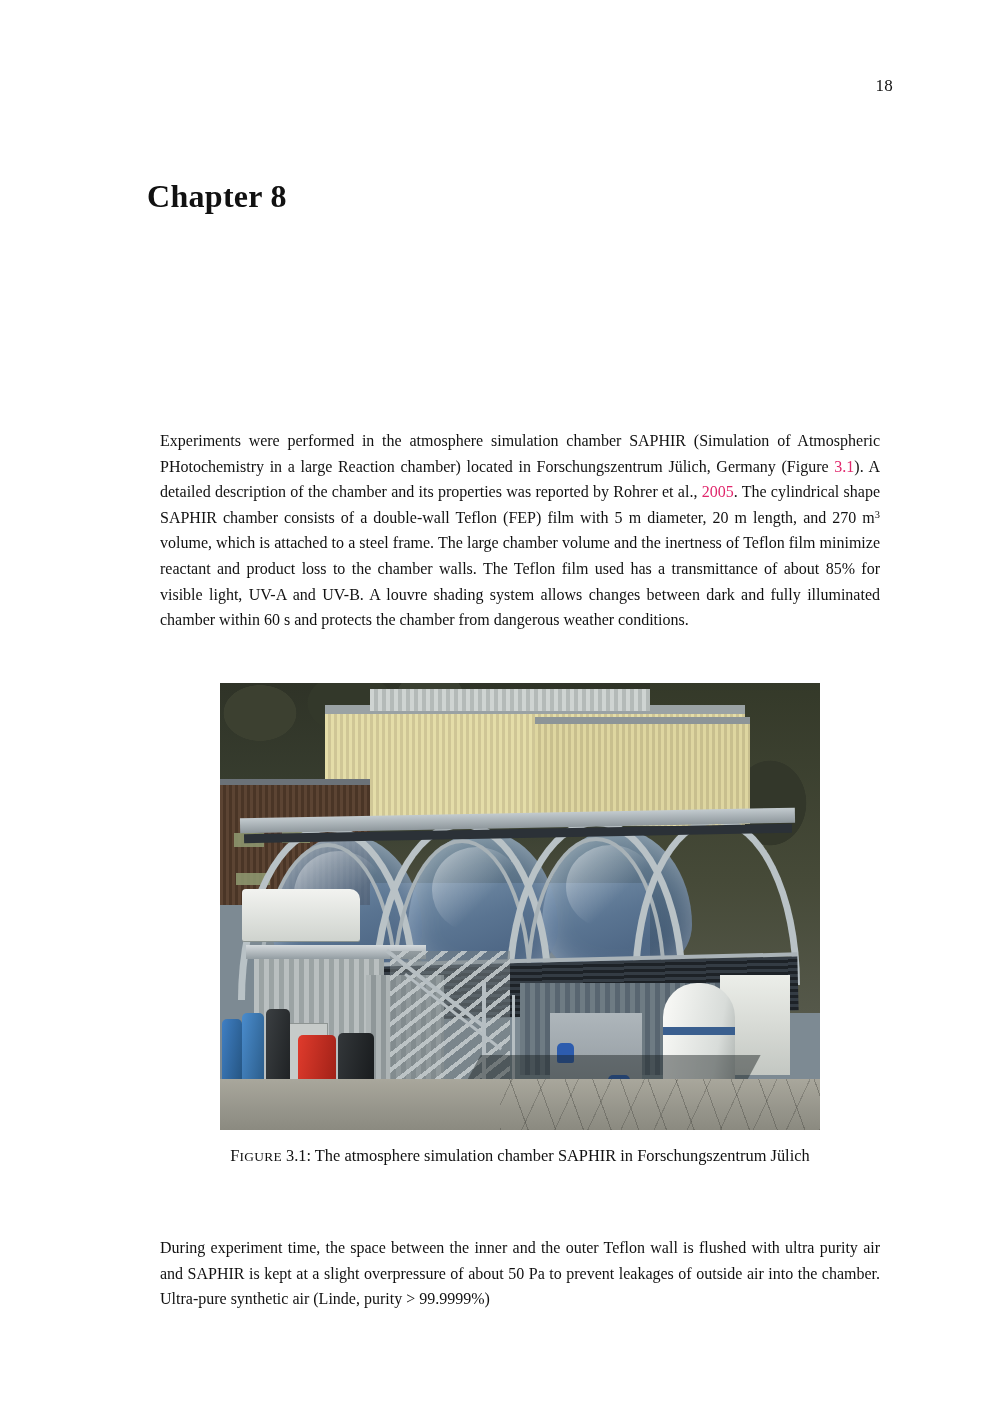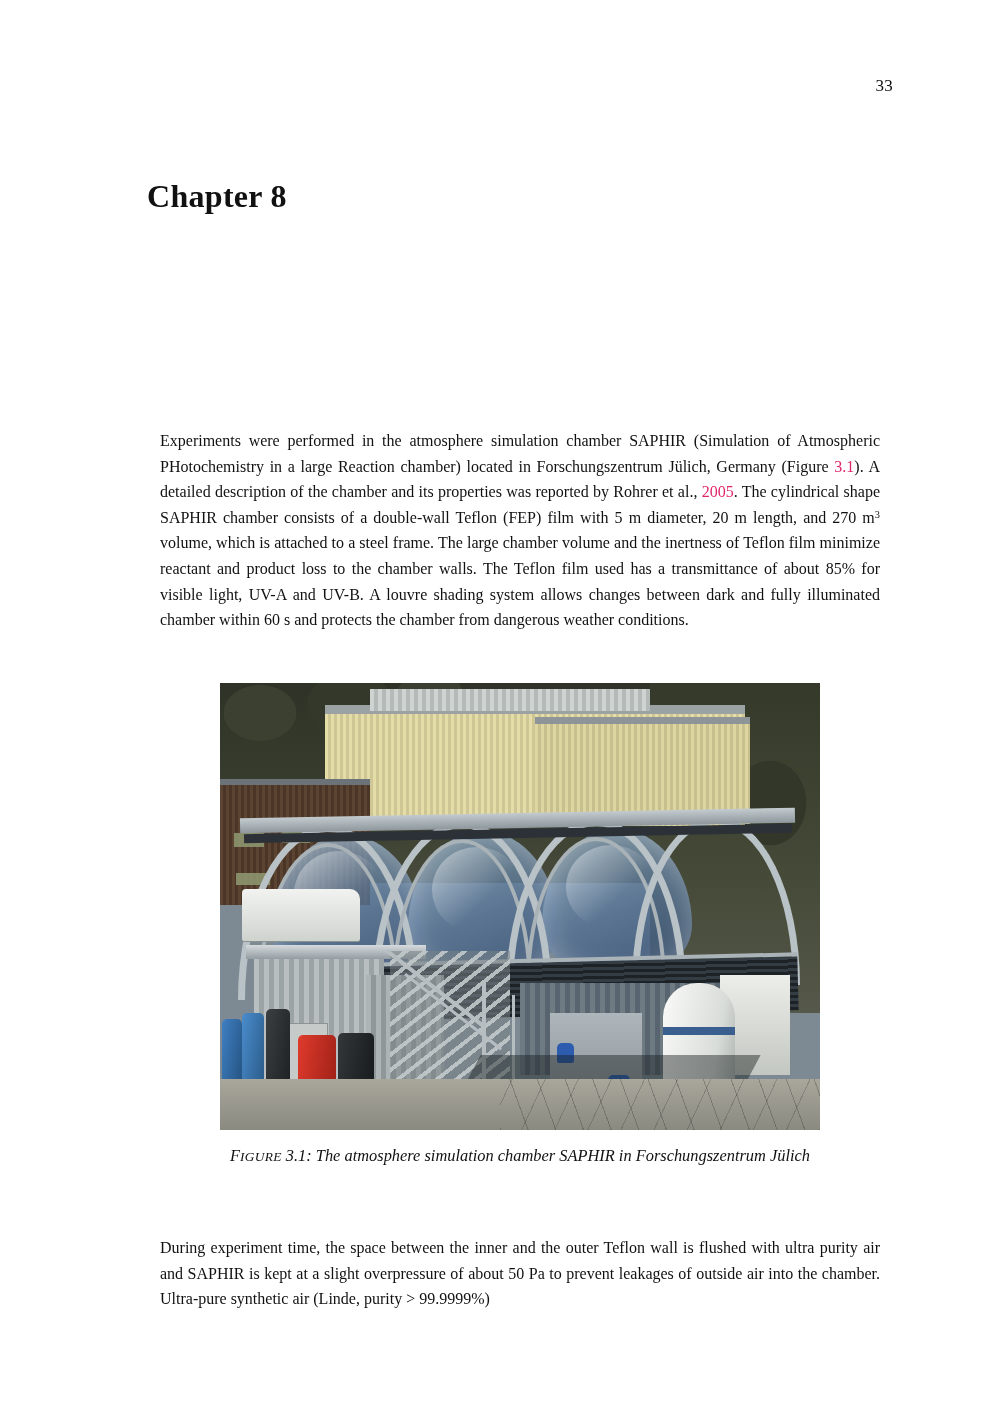--- a/index.html
+++ b/index.html
@@ -81,21 +81,20 @@
   .xref { color: #e0266b; }
   .cite { color: #e0266b; }
   sup { font-size: 0.65em; vertical-align: 0.5em; line-height: 0; }
 
   
   .figure {
     position: absolute;
     left: 220px;
     top: 683px;
     width: 600px;
-    font-style: italic;
   }
   .photo {
     position: relative;
     width: 600px;
     height: 447px;
     overflow: hidden;
     background: #7d8a93;
   }
 
   
@@ -287,21 +286,21 @@
     line-height: 23px;
   }
   .caption .fig-label .f-big { font-size: 16.4px; }
   .caption .fig-label .f-sc { font-size: 13.4px; letter-spacing: .3px; }
 </style>
 </head>
 <body>
 
 <div class="page">
 
-  <div class="folio">33</div>
+  <div class="folio">18</div>
 
   <div class="chapter-label">Chapter 8</div>
 
 
   <div class="body-col" id="para-intro">
     <p class="para"><span>Experiments were performed in the atmosphere simulation chamber SAPHIR (Simulation of Atmospheric PHotochemistry in a large Reaction chamber) located in Forschungszentrum Jülich, Germany (Figure </span><span class="xref">3.1</span><span>). A detailed description of the chamber and its properties was reported by Rohrer et al., </span><span class="cite">2005</span><span>. The cylindrical shape SAPHIR chamber consists of a double-wall Teflon (FEP) film with 5 m diameter, 20 m length, and 270 m</span><sup>3</sup><span> volume, which is attached to a steel frame. The large chamber volume and the inertness of Teflon film minimize reactant and product loss to the chamber walls. The Teflon film used has a transmittance of about 85% for visible light, UV-A and UV-B. A louvre shading system allows changes between dark and fully illuminated chamber within 60 s and protects the chamber from dangerous weather conditions.</span></p>
   </div>
 
   <figure class="figure" style="margin:0;">
 

